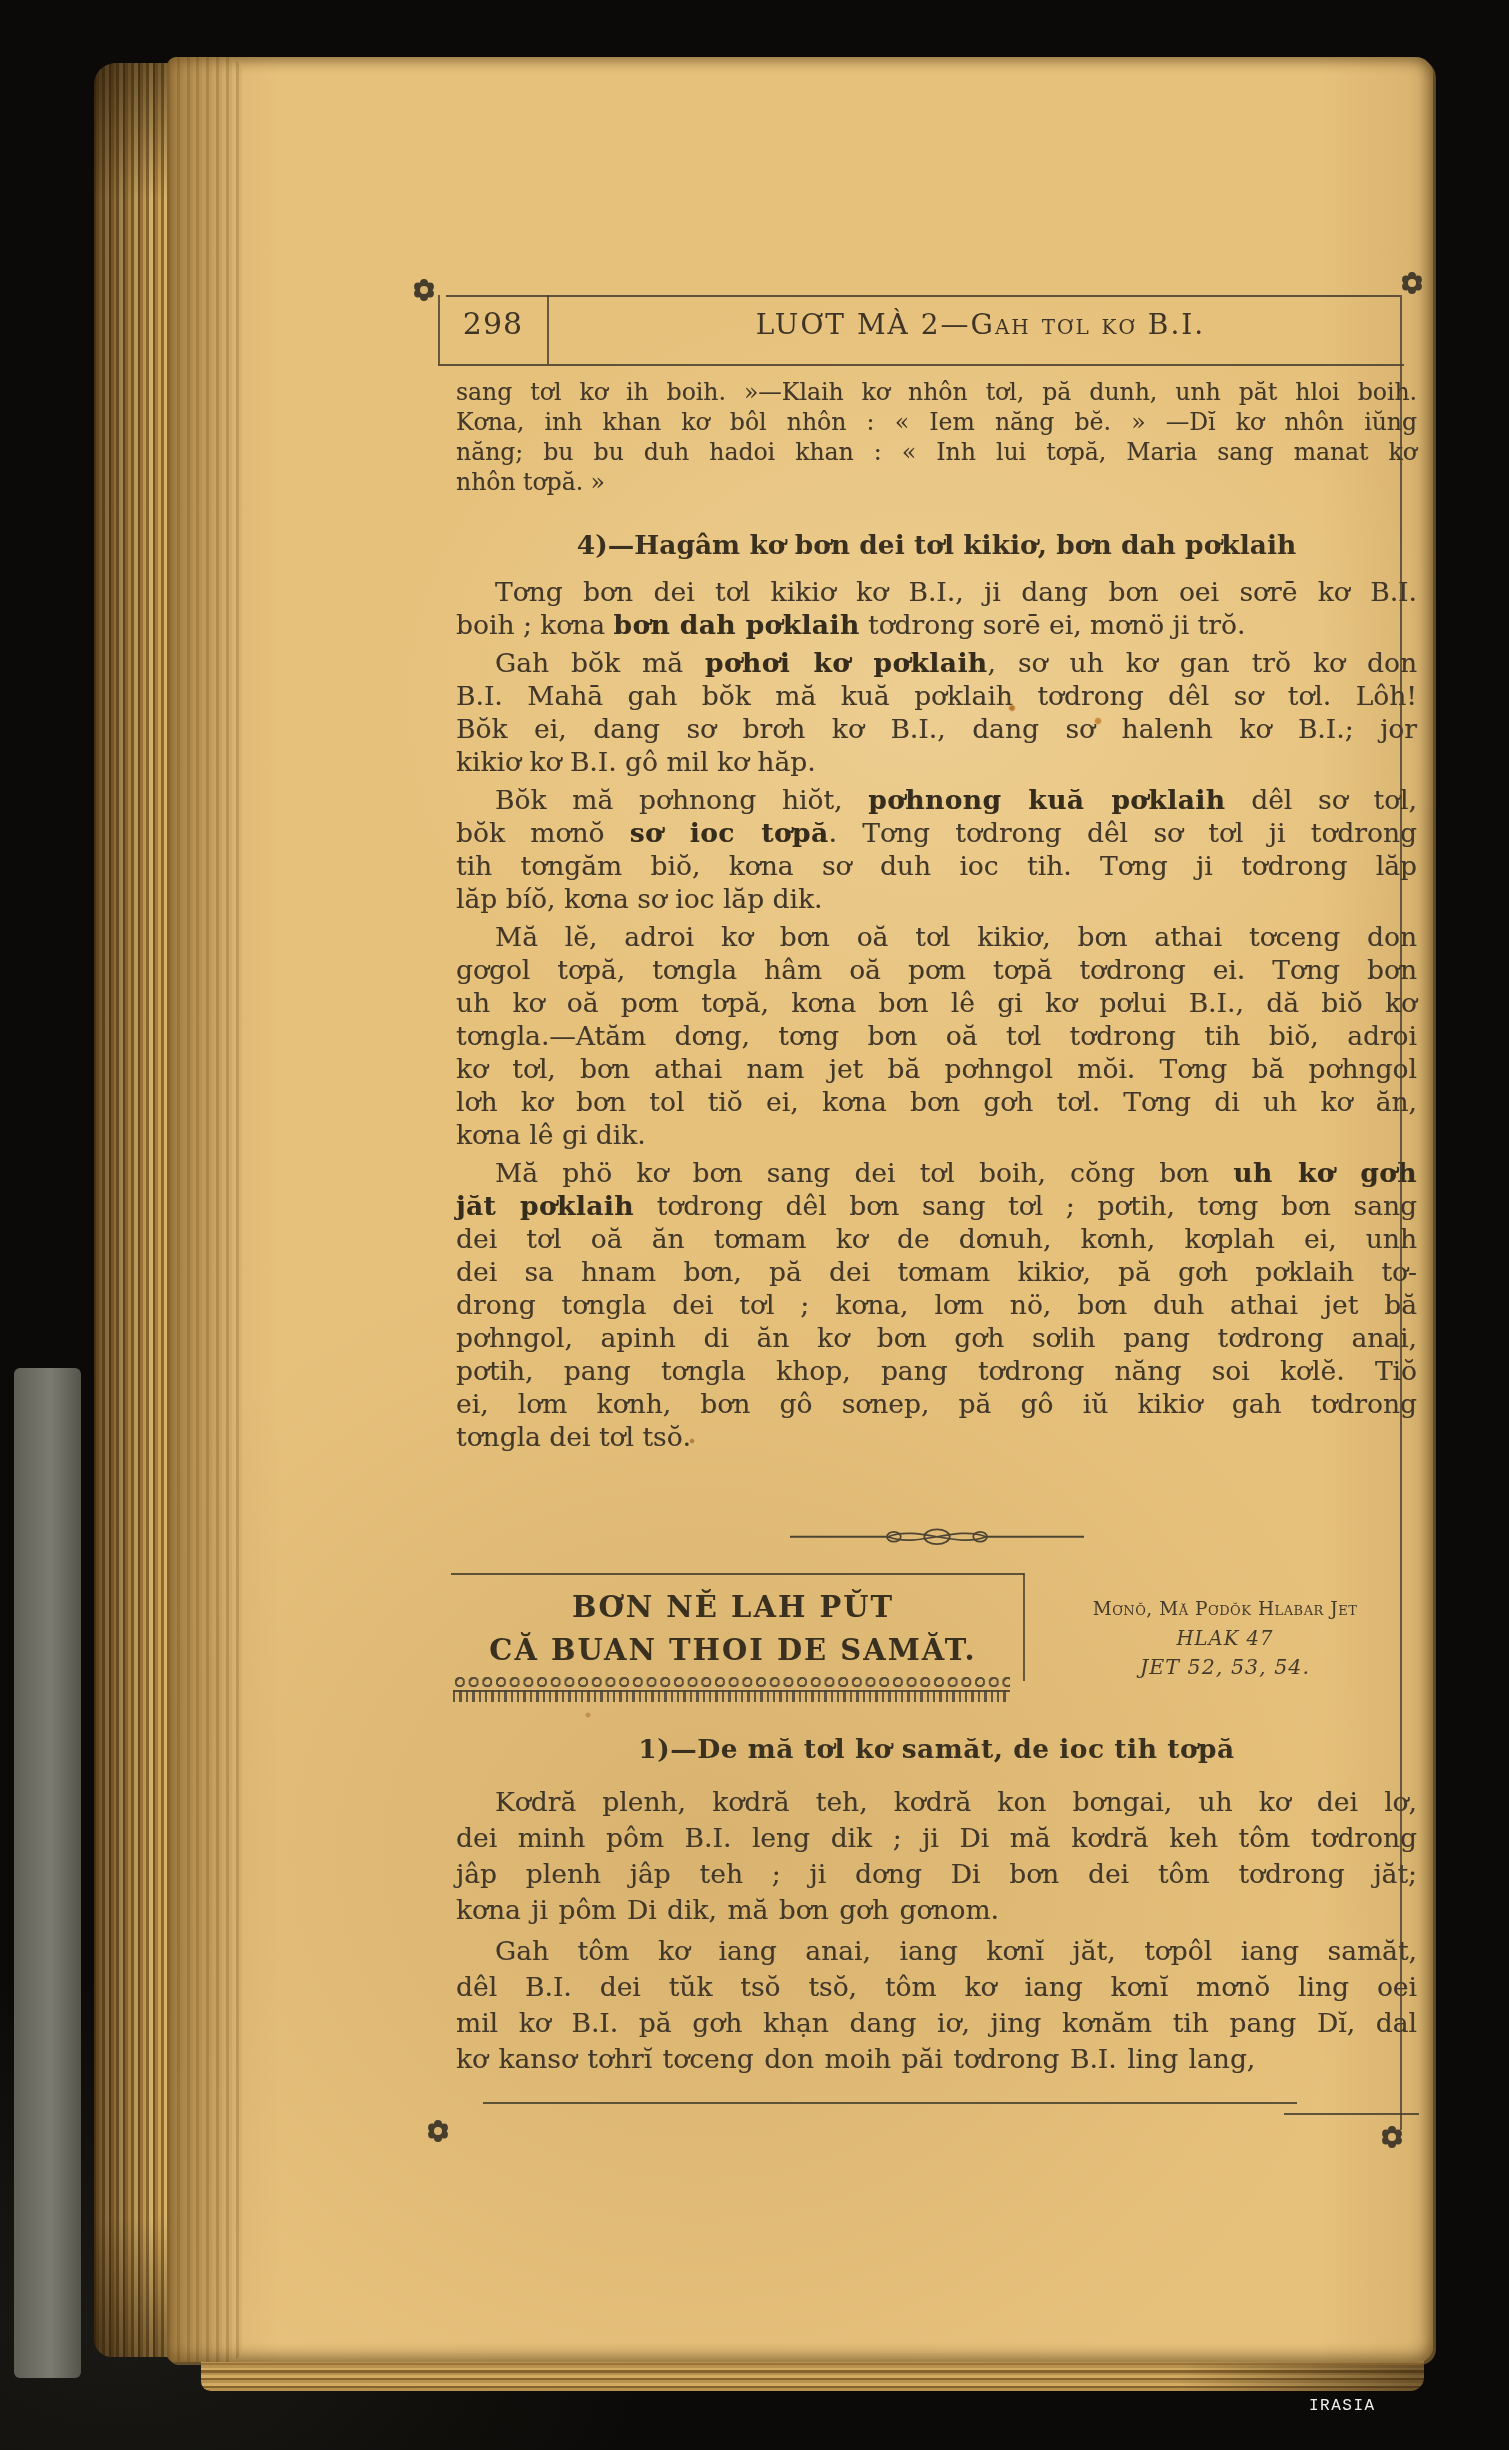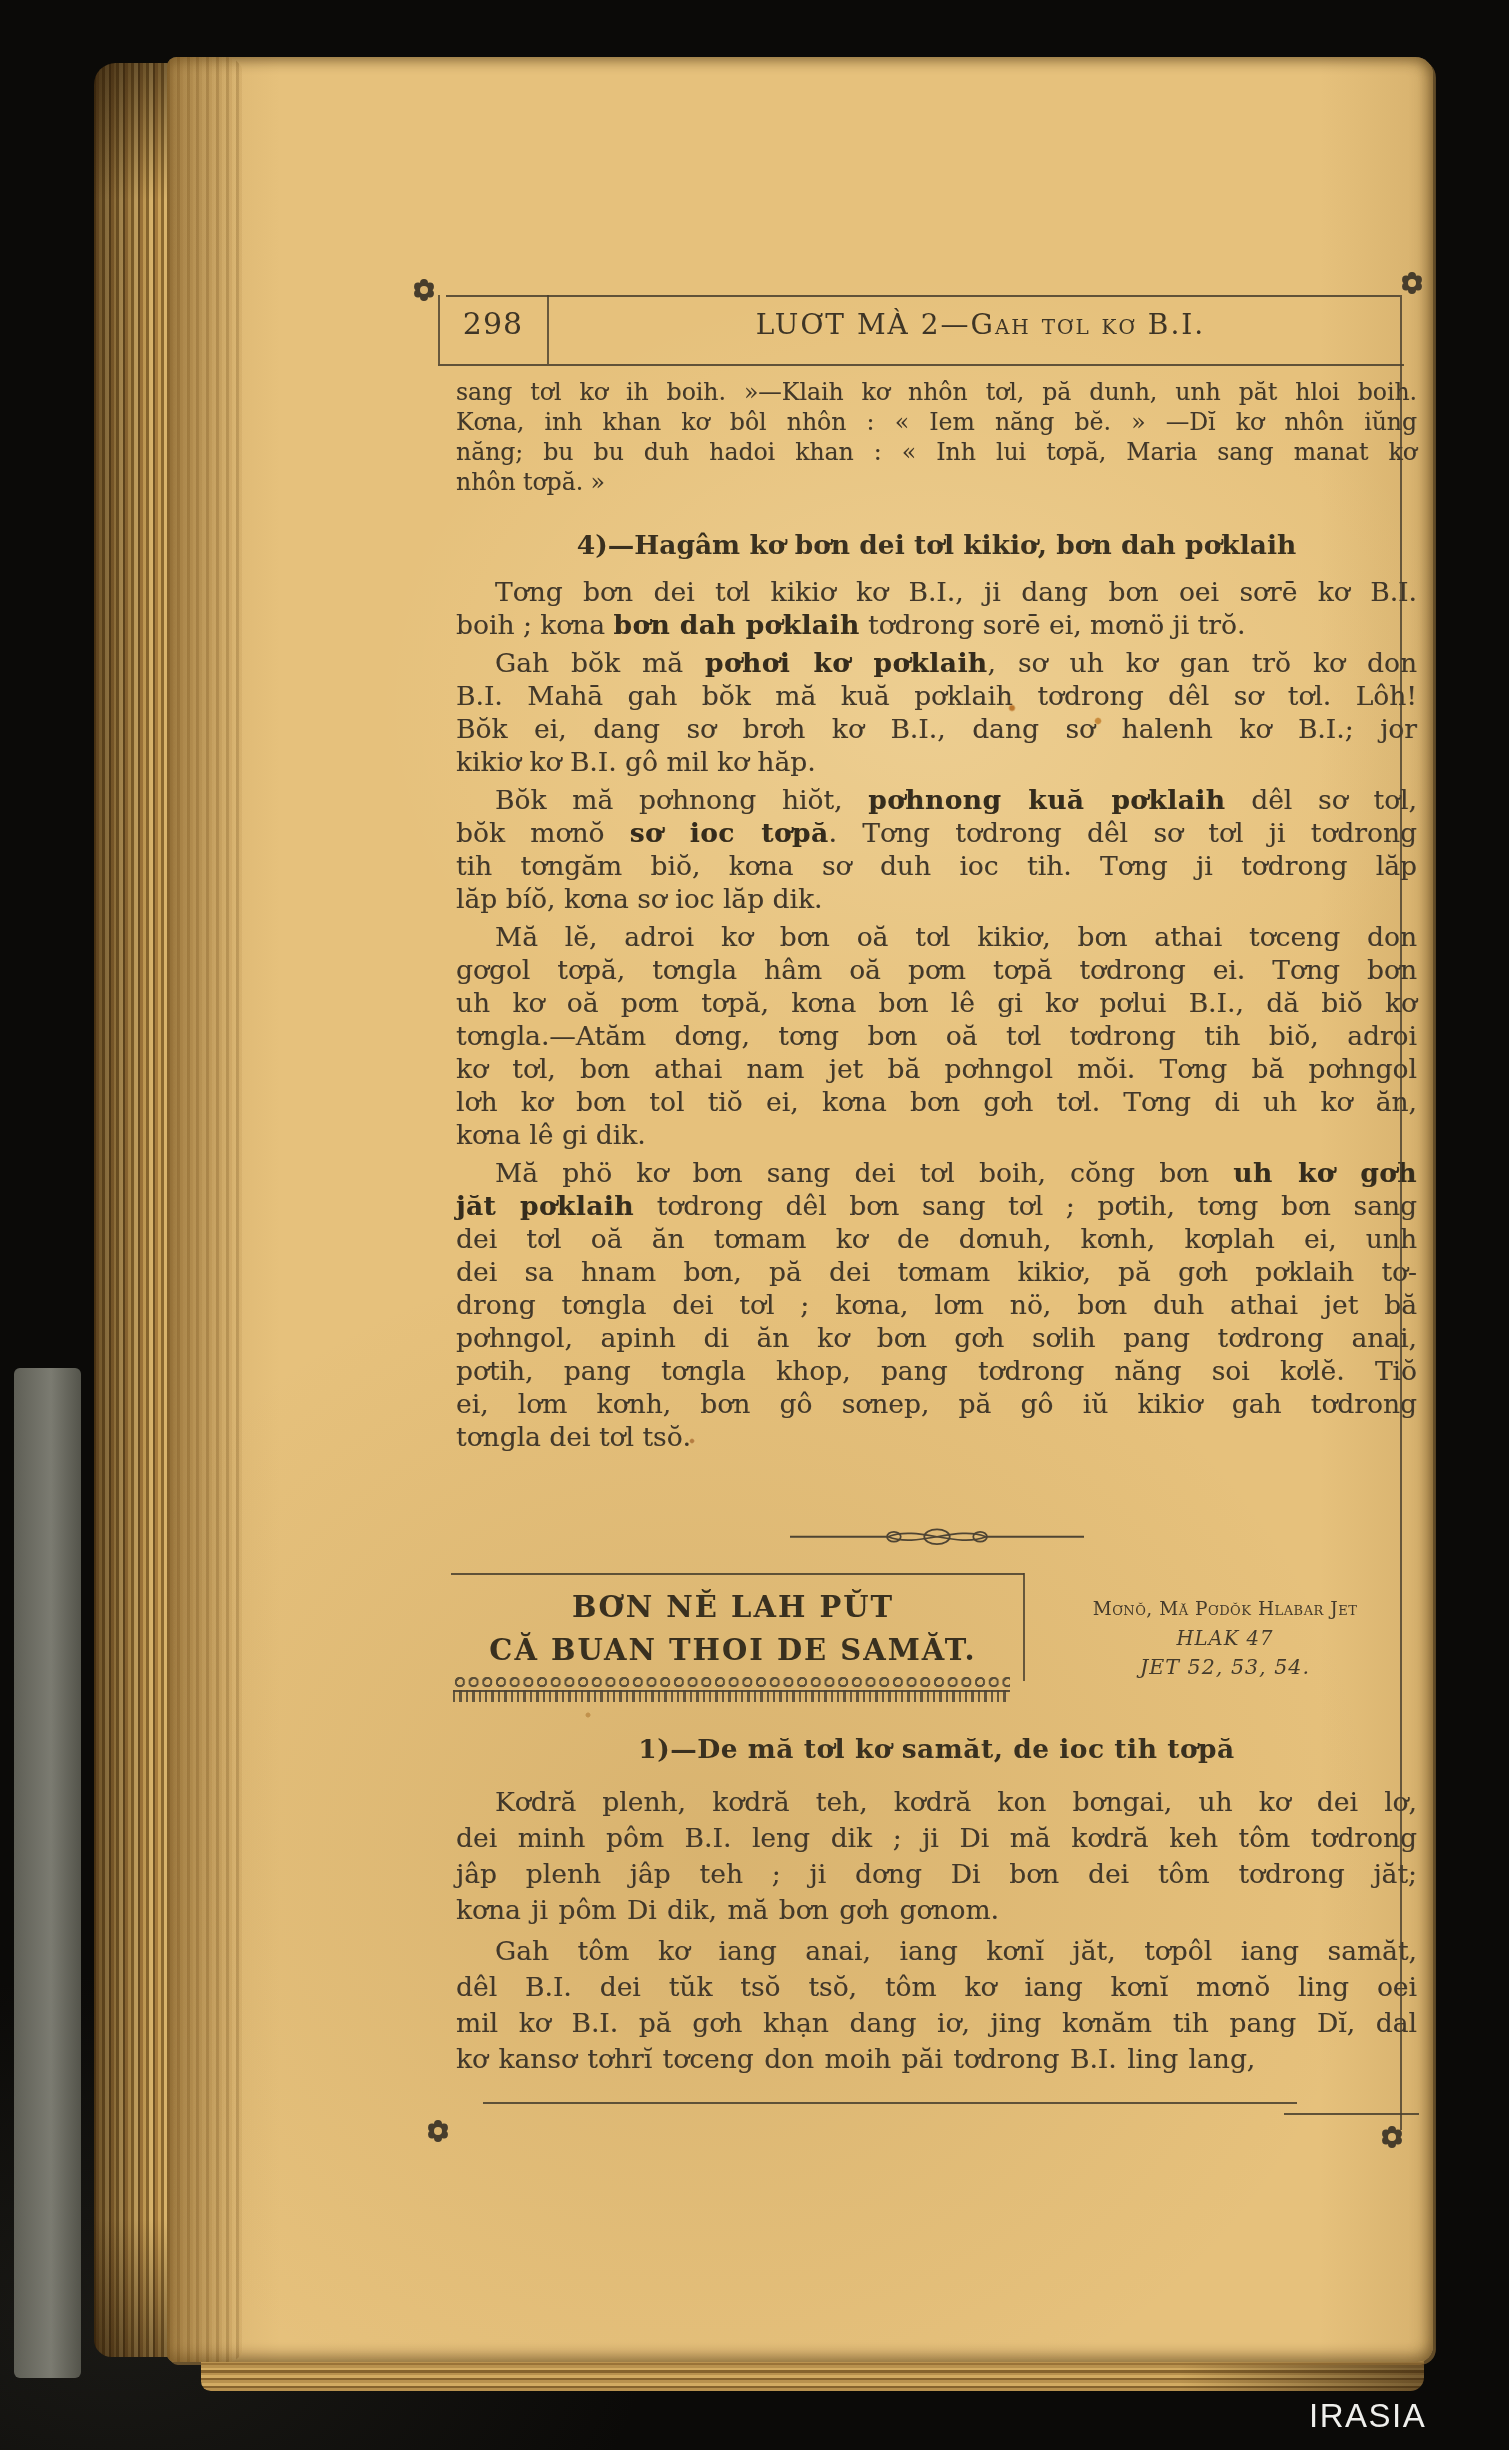--- a/index.html
+++ b/index.html
@@ -95,21 +95,21 @@
   .divider{position:absolute;left:289px;top:1467px;width:961px;display:flex;justify-content:center;}
   
   .chapter-title{position:absolute;left:294px;top:1529px;width:544px;text-align:center;font-weight:bold;font-size:29px;line-height:43px;letter-spacing:2px;color:#39301f;}
   .deco{position:absolute;left:286px;top:1619px;width:557px;}
   .deco-chain{height:12.7px;background-image:radial-gradient(circle at 6.9px 5.9px, transparent 2.9px, rgba(78,68,51,.9) 2.9px 4.9px, transparent 5.4px);background-size:13.7px 12.7px;background-repeat:repeat-x;}
   .deco-fringe{height:10.8px;border-top:2.5px solid rgba(78,68,51,.9);margin-top:1px;background-image:repeating-linear-gradient(90deg, rgba(78,68,51,.85) 0 2.5px, transparent 2.5px 6.4px);}
   .chapter-ref{position:absolute;left:872px;top:1541px;width:372px;text-align:center;color:#453b2b;}
   .ref1{font-size:18.6px;letter-spacing:0.5px;margin-bottom:7.8px;}
   .ref2{font-size:19.6px;font-style:italic;margin-bottom:4.9px;letter-spacing:1px;}
   .ref3{font-size:20.6px;font-style:italic;letter-spacing:1px;}
-  .watermark{position:absolute;left:1309px;top:2397px;font-family:Liberation Sans, sans-serif;font-size:33px;letter-spacing:1.5px;color:#efefec;}
+  .watermark{position:absolute;left:1309px;top:2397px;font-family:Liberation Mono, monospace;font-size:16px;letter-spacing:1.5px;color:#efefec;}
   svg{display:block;}
 </style>
 </head>
 <body>
 
 <div class="cover"></div>
 <div class="page-stack"></div>
 <div class="bottom-stack"></div>
 
 <div class="page">

